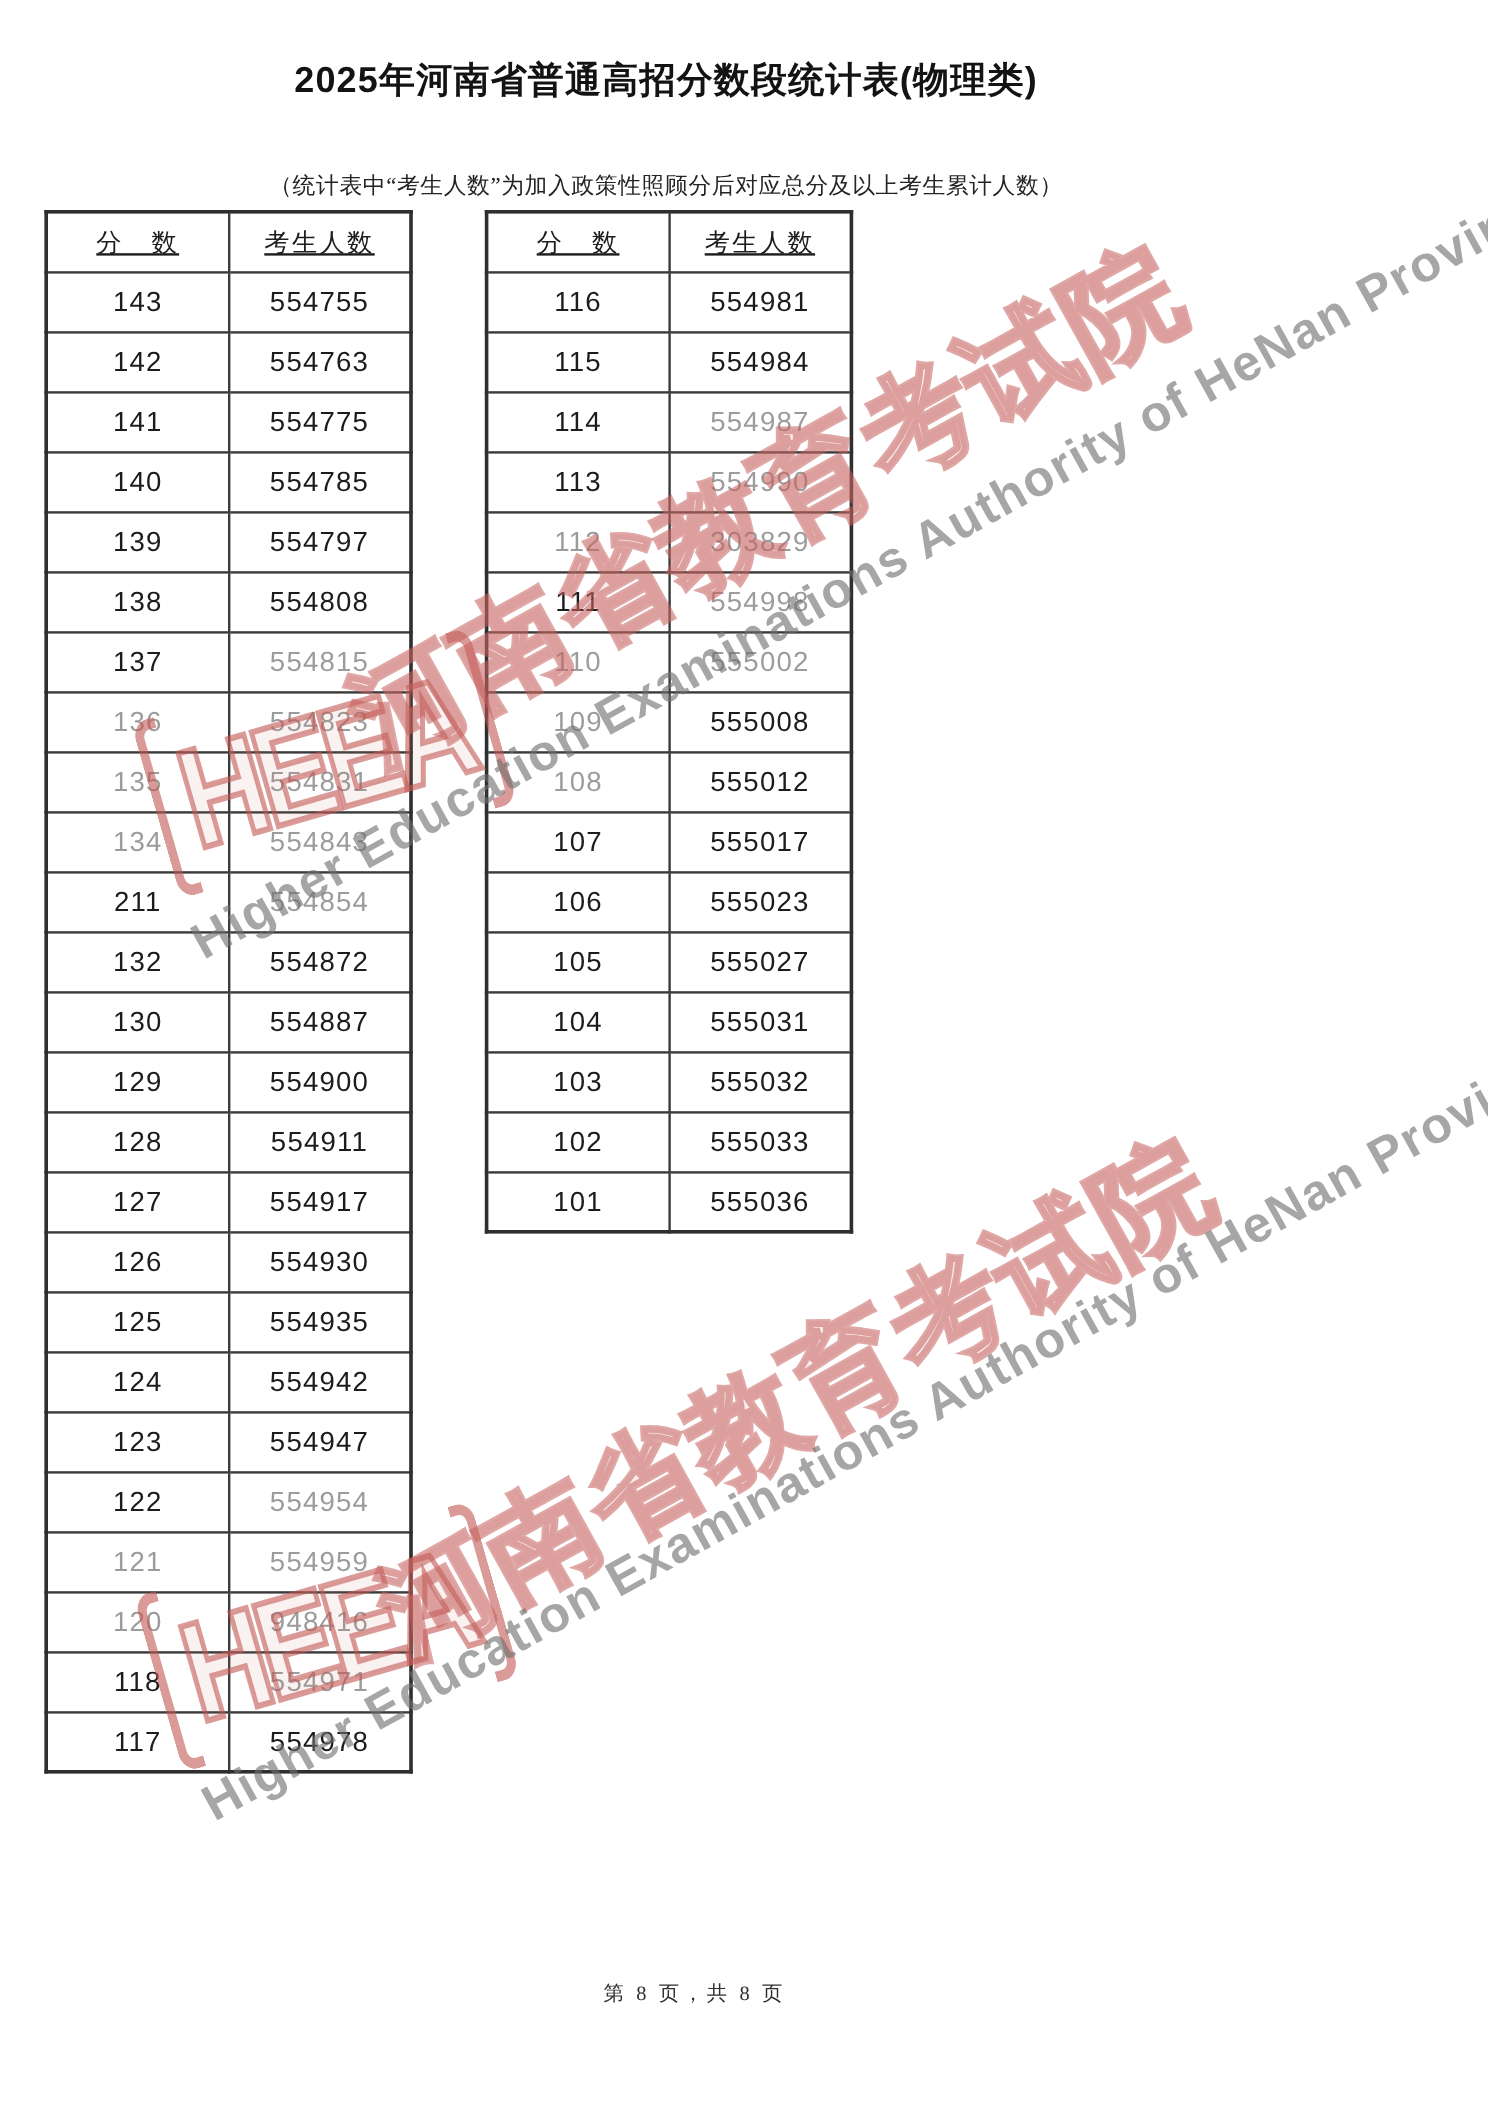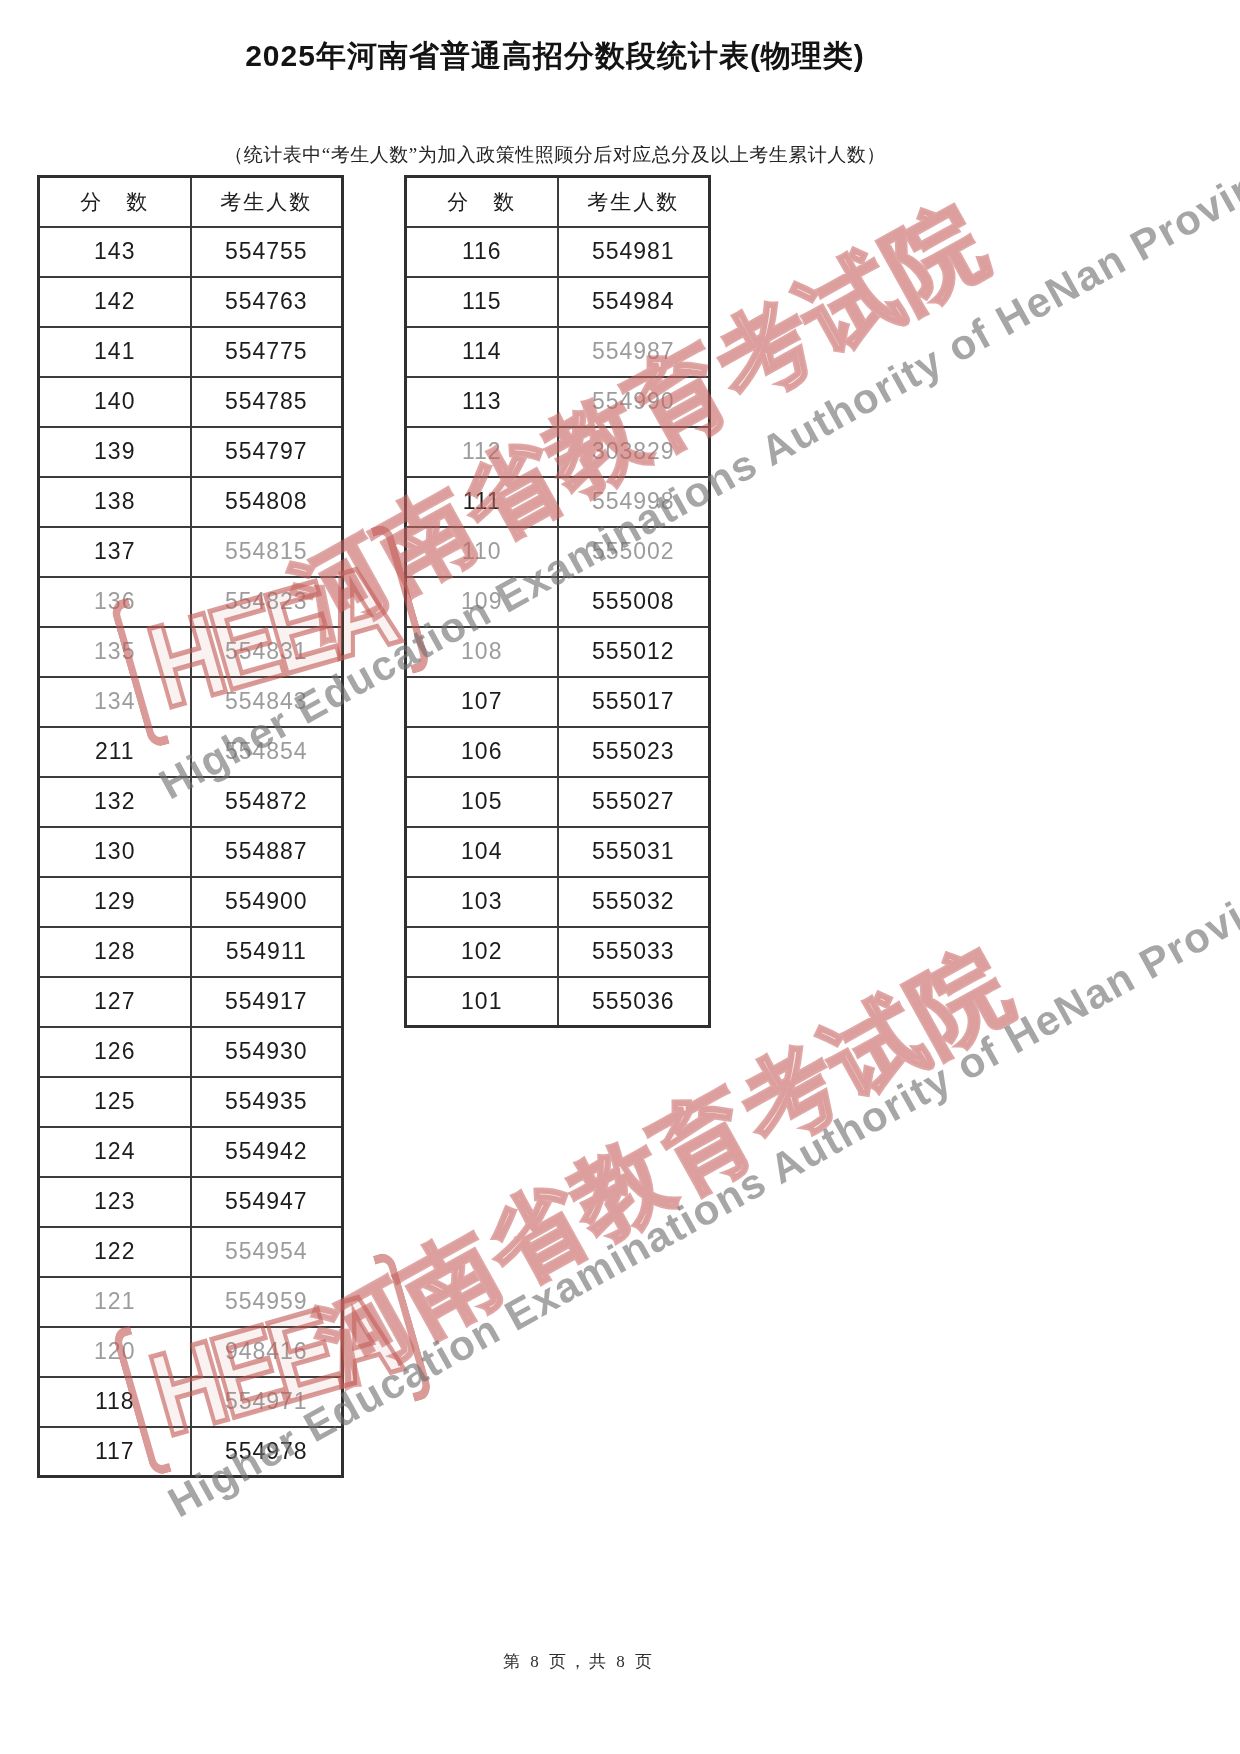--- a/index.html
+++ b/index.html
@@ -4,38 +4,38 @@
 <style>
   html,body{margin:0;padding:0;}
   body{
     width:1240px;height:1754px;position:relative;overflow:hidden;
     background:#ffffff;
     font-family:"Liberation Sans", sans-serif;
   }
   .page{position:absolute;inset:0;}
   .center-col{position:absolute;left:0;width:1110px;text-align:center;}
   .title{
-    top:36px;font-size:30px;font-weight:700;color:#131313;
+    top:47px;font-size:30px;font-weight:700;color:#131313;
     letter-spacing:1px;font-family:"Liberation Sans",sans-serif;
   }
   .subtitle{
     top:117px;font-size:19px;font-weight:400;color:#242424;
     font-family:"Liberation Serif",serif;letter-spacing:0.5px;margin-top:25px;
   }
   table.tbl{
     position:absolute;border-collapse:collapse;background:transparent;
     border:3px solid #2f2f2f;
   }
   .tbl th,.tbl td{
     border:2px solid #3b3b3b;width:152px;height:50px;box-sizing:border-box;
     text-align:center;vertical-align:middle;padding:0;
   }
   .tbl th{
     font-size:21px;font-weight:500;color:#1d1d1d;
-    font-family:"Liberation Serif",serif;letter-spacing:2px;
+    font-family:"Liberation Serif",serif;letter-spacing:2px;text-decoration:underline;
   }
   .tbl td{
     font-size:23px;color:#1c1c1c;letter-spacing:1px;
     font-family:"Liberation Sans",sans-serif;
   }
   .tbl td.dim{color:#9c9c9c;}
   .tbl-left{left:37px;top:175px;}
   .tbl-right{left:404px;top:175px;}
   .footer{
     top:1650px;font-size:17px;color:#2e2e2e;letter-spacing:3px;

